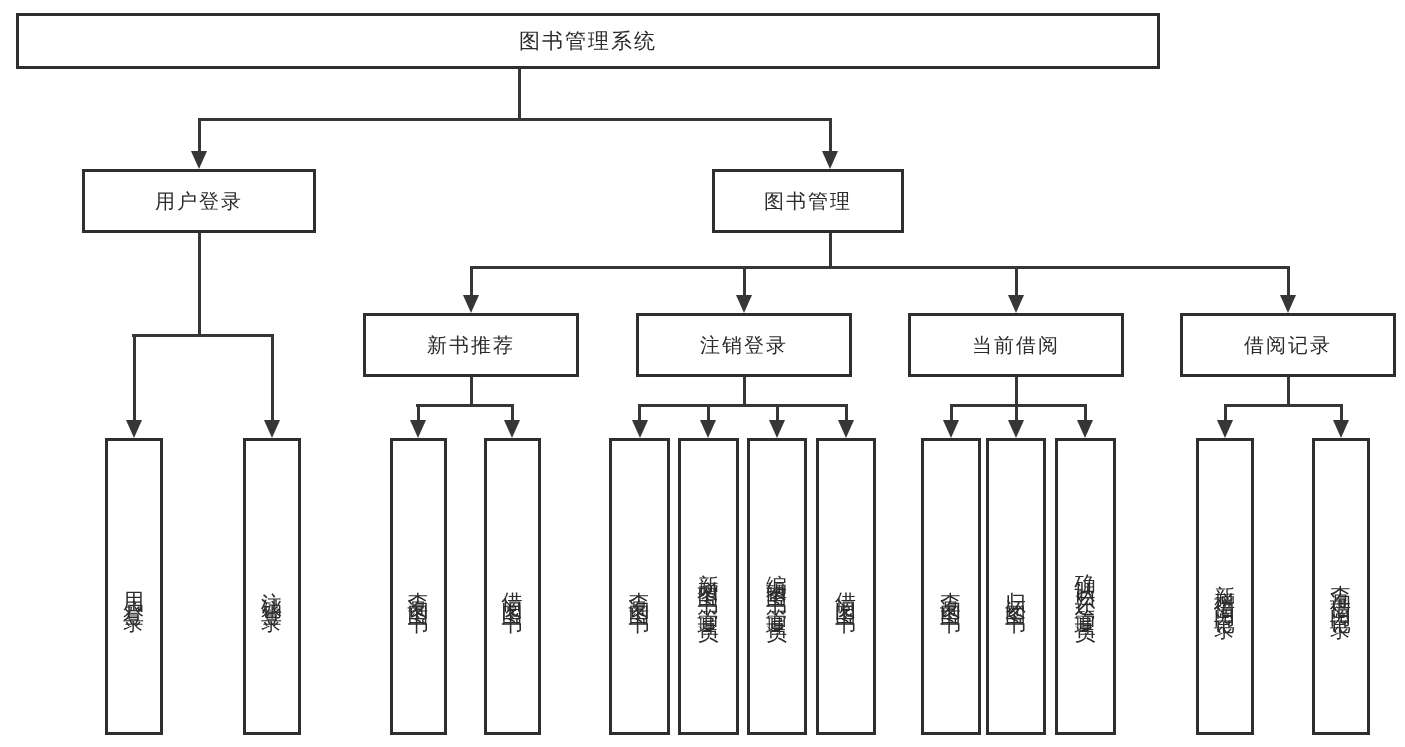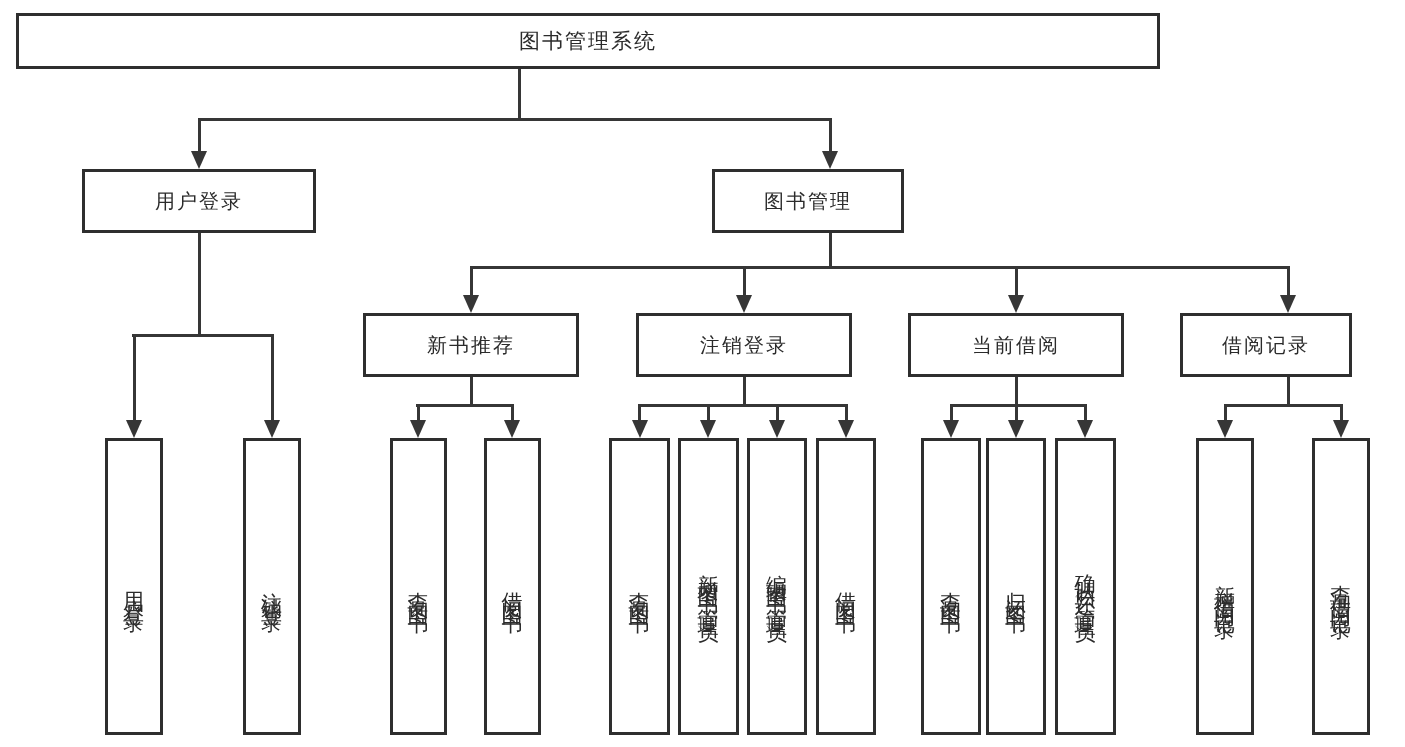--- a/index.html
+++ b/index.html
@@ -62,21 +62,21 @@
   <div class="vl" style="left:1015px;top:266px;height:30px"></div>
   <div class="vl" style="left:1287px;top:266px;height:30px"></div>
   <div class="arr" style="left:463px;top:295px"></div>
   <div class="arr" style="left:736px;top:295px"></div>
   <div class="arr" style="left:1008px;top:295px"></div>
   <div class="arr" style="left:1280px;top:295px"></div>
 
   <div class="box" style="left:363px;top:313px;width:216px;height:64px">新书推荐</div>
   <div class="box" style="left:636px;top:313px;width:216px;height:64px">注销登录</div>
   <div class="box" style="left:908px;top:313px;width:216px;height:64px">当前借阅</div>
-  <div class="box" style="left:1180px;top:313px;width:172px;height:64px">借阅记录</div>
+  <div class="box" style="left:1180px;top:313px;width:216px;height:64px">借阅记录</div>
 
   <div class="vl" style="left:470px;top:377px;height:30px"></div>
   <div class="hl" style="left:416px;top:404px;width:98px"></div>
   <div class="vl" style="left:417px;top:404px;height:17px"></div>
   <div class="vl" style="left:511px;top:404px;height:17px"></div>
   <div class="arr" style="left:410px;top:420px"></div>
   <div class="arr" style="left:504px;top:420px"></div>
 
   <div class="vl" style="left:743px;top:377px;height:30px"></div>
   <div class="hl" style="left:638px;top:404px;width:210px"></div>

